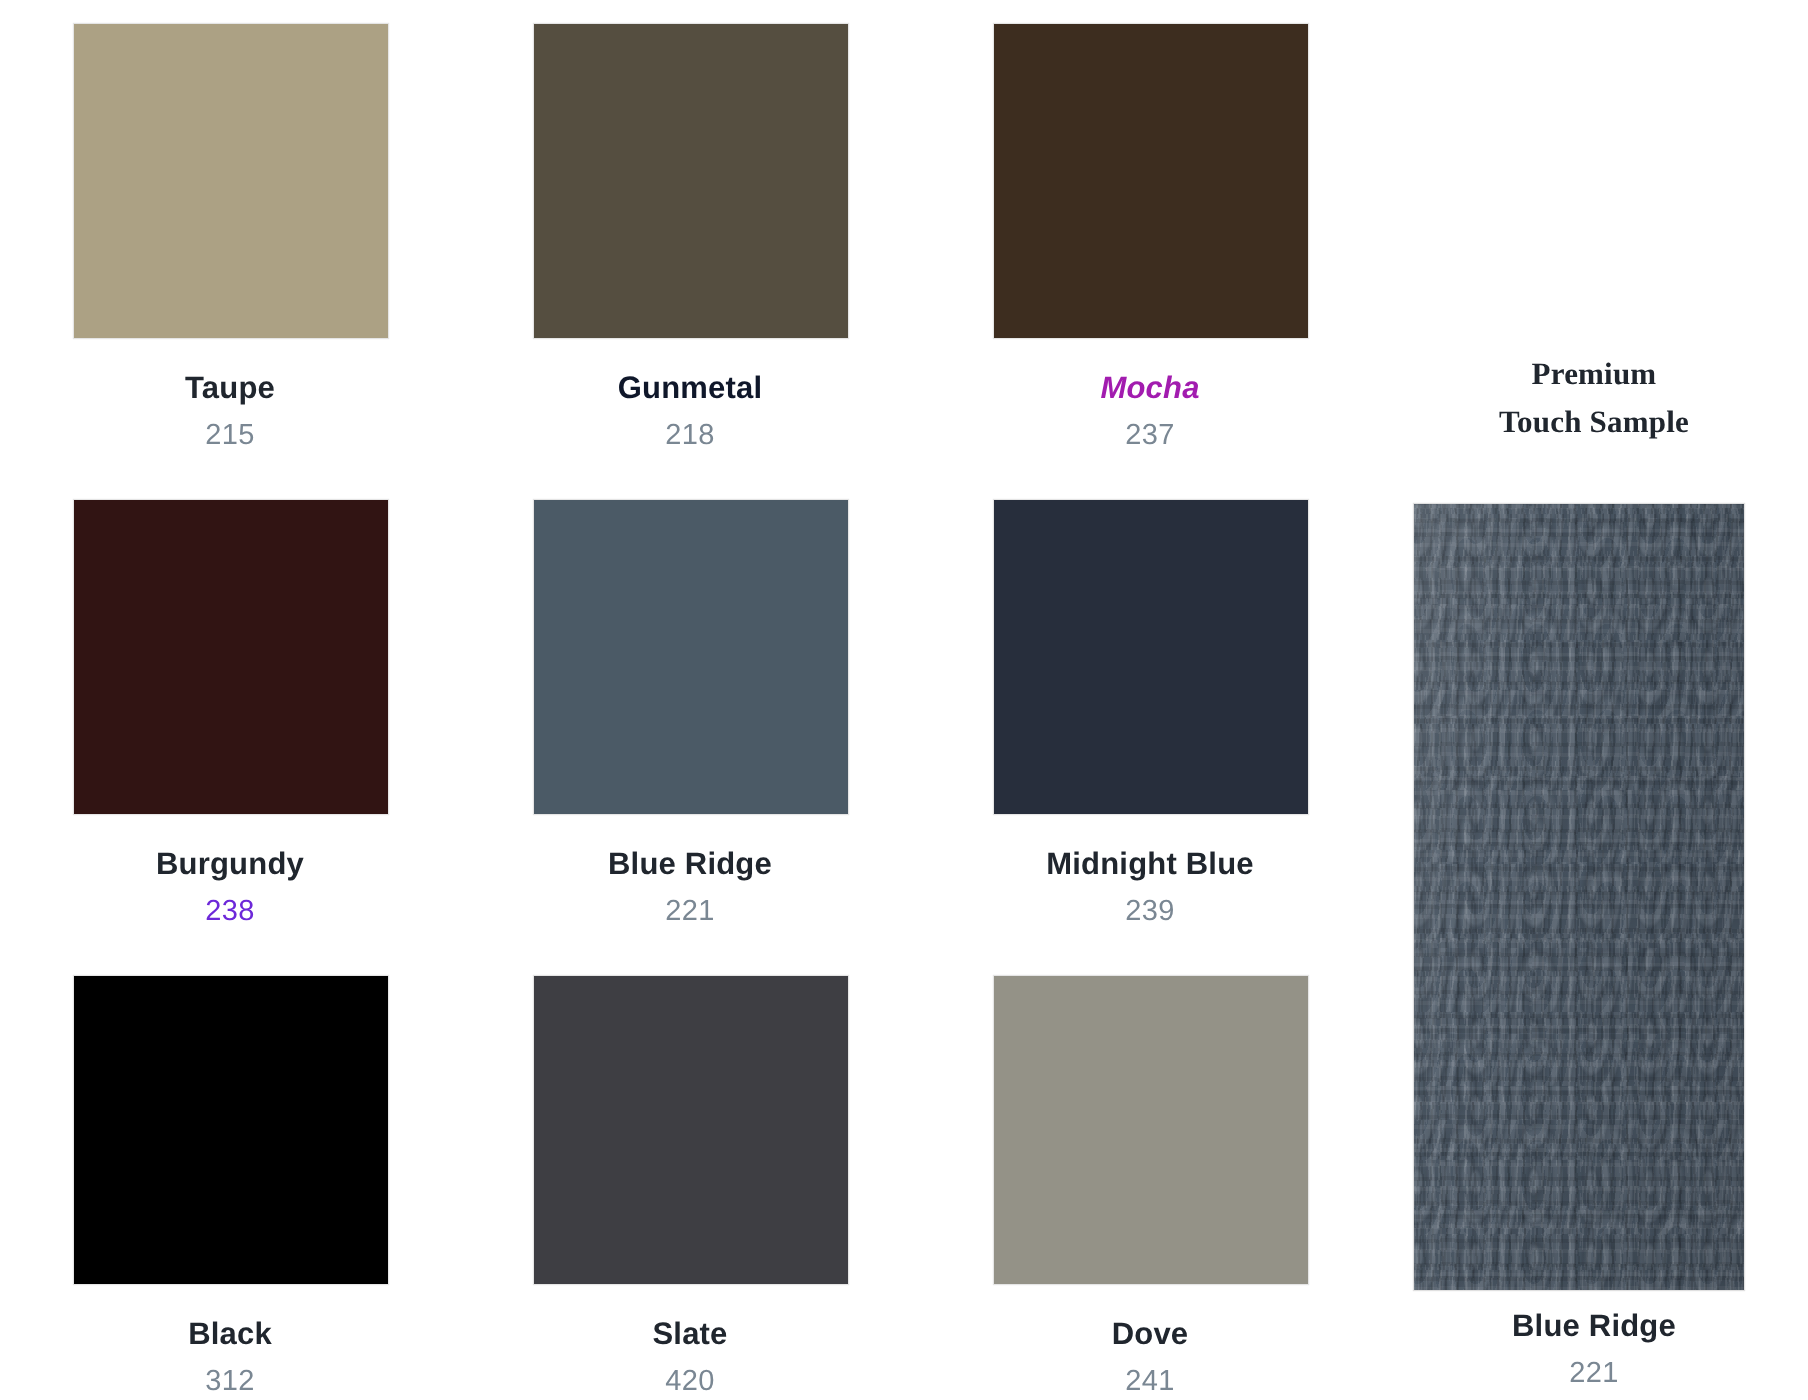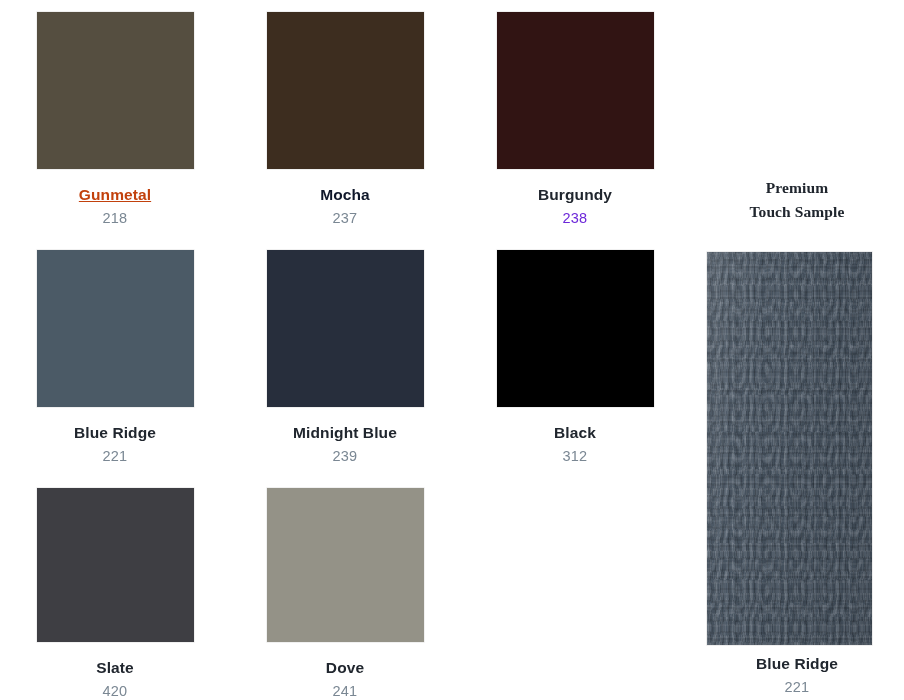--- a/index.html
+++ b/index.html
@@ -165,30 +165,35 @@
 
   .feature-caption .swatch-name { margin-top: 0; }
 </style>
 </head>
 <body>
 
 <div id="swatch-board" style="background: rgb(255, 255, 255);">
 
   <div class="swatch-grid">
 
+    <div class="swatch-cell">
+      <div class="swatch-chip" style="background-color: rgb(172, 161, 132);"></div>
+      <div class="swatch-name" style="color: rgb(32, 38, 46);">Taupe</div>
+      <div class="swatch-code" style="color: rgb(122, 135, 147);">215</div>
+    </div>
 
     <div class="swatch-cell">
       <div class="swatch-chip" style="background-color: rgb(85, 78, 64);"></div>
-      <div class="swatch-name" style="color: #c2410c; text-decoration: underline;">Gunmetal</div>
+      <div class="swatch-name" style="color: #0f172a;">Gunmetal</div>
       <div class="swatch-code" style="color: rgb(122, 135, 147);">218</div>
     </div>
 
     <div class="swatch-cell">
       <div class="swatch-chip" style="background-color: rgb(61, 45, 31);"></div>
-      <div class="swatch-name" style="color: #0f172a;">Mocha</div>
+      <div class="swatch-name" style="color: #a21caf; font-style: italic;">Mocha</div>
       <div class="swatch-code" style="color: rgb(122, 135, 147);">237</div>
     </div>
 
     <div class="swatch-cell">
       <div class="swatch-chip" style="background-color: rgb(49, 20, 19);"></div>
       <div class="swatch-name" style="color: rgb(32, 38, 46);">Burgundy</div>
       <div class="swatch-code" style="color: #6d28d9;">238</div>
     </div>
 
     <div class="swatch-cell">

